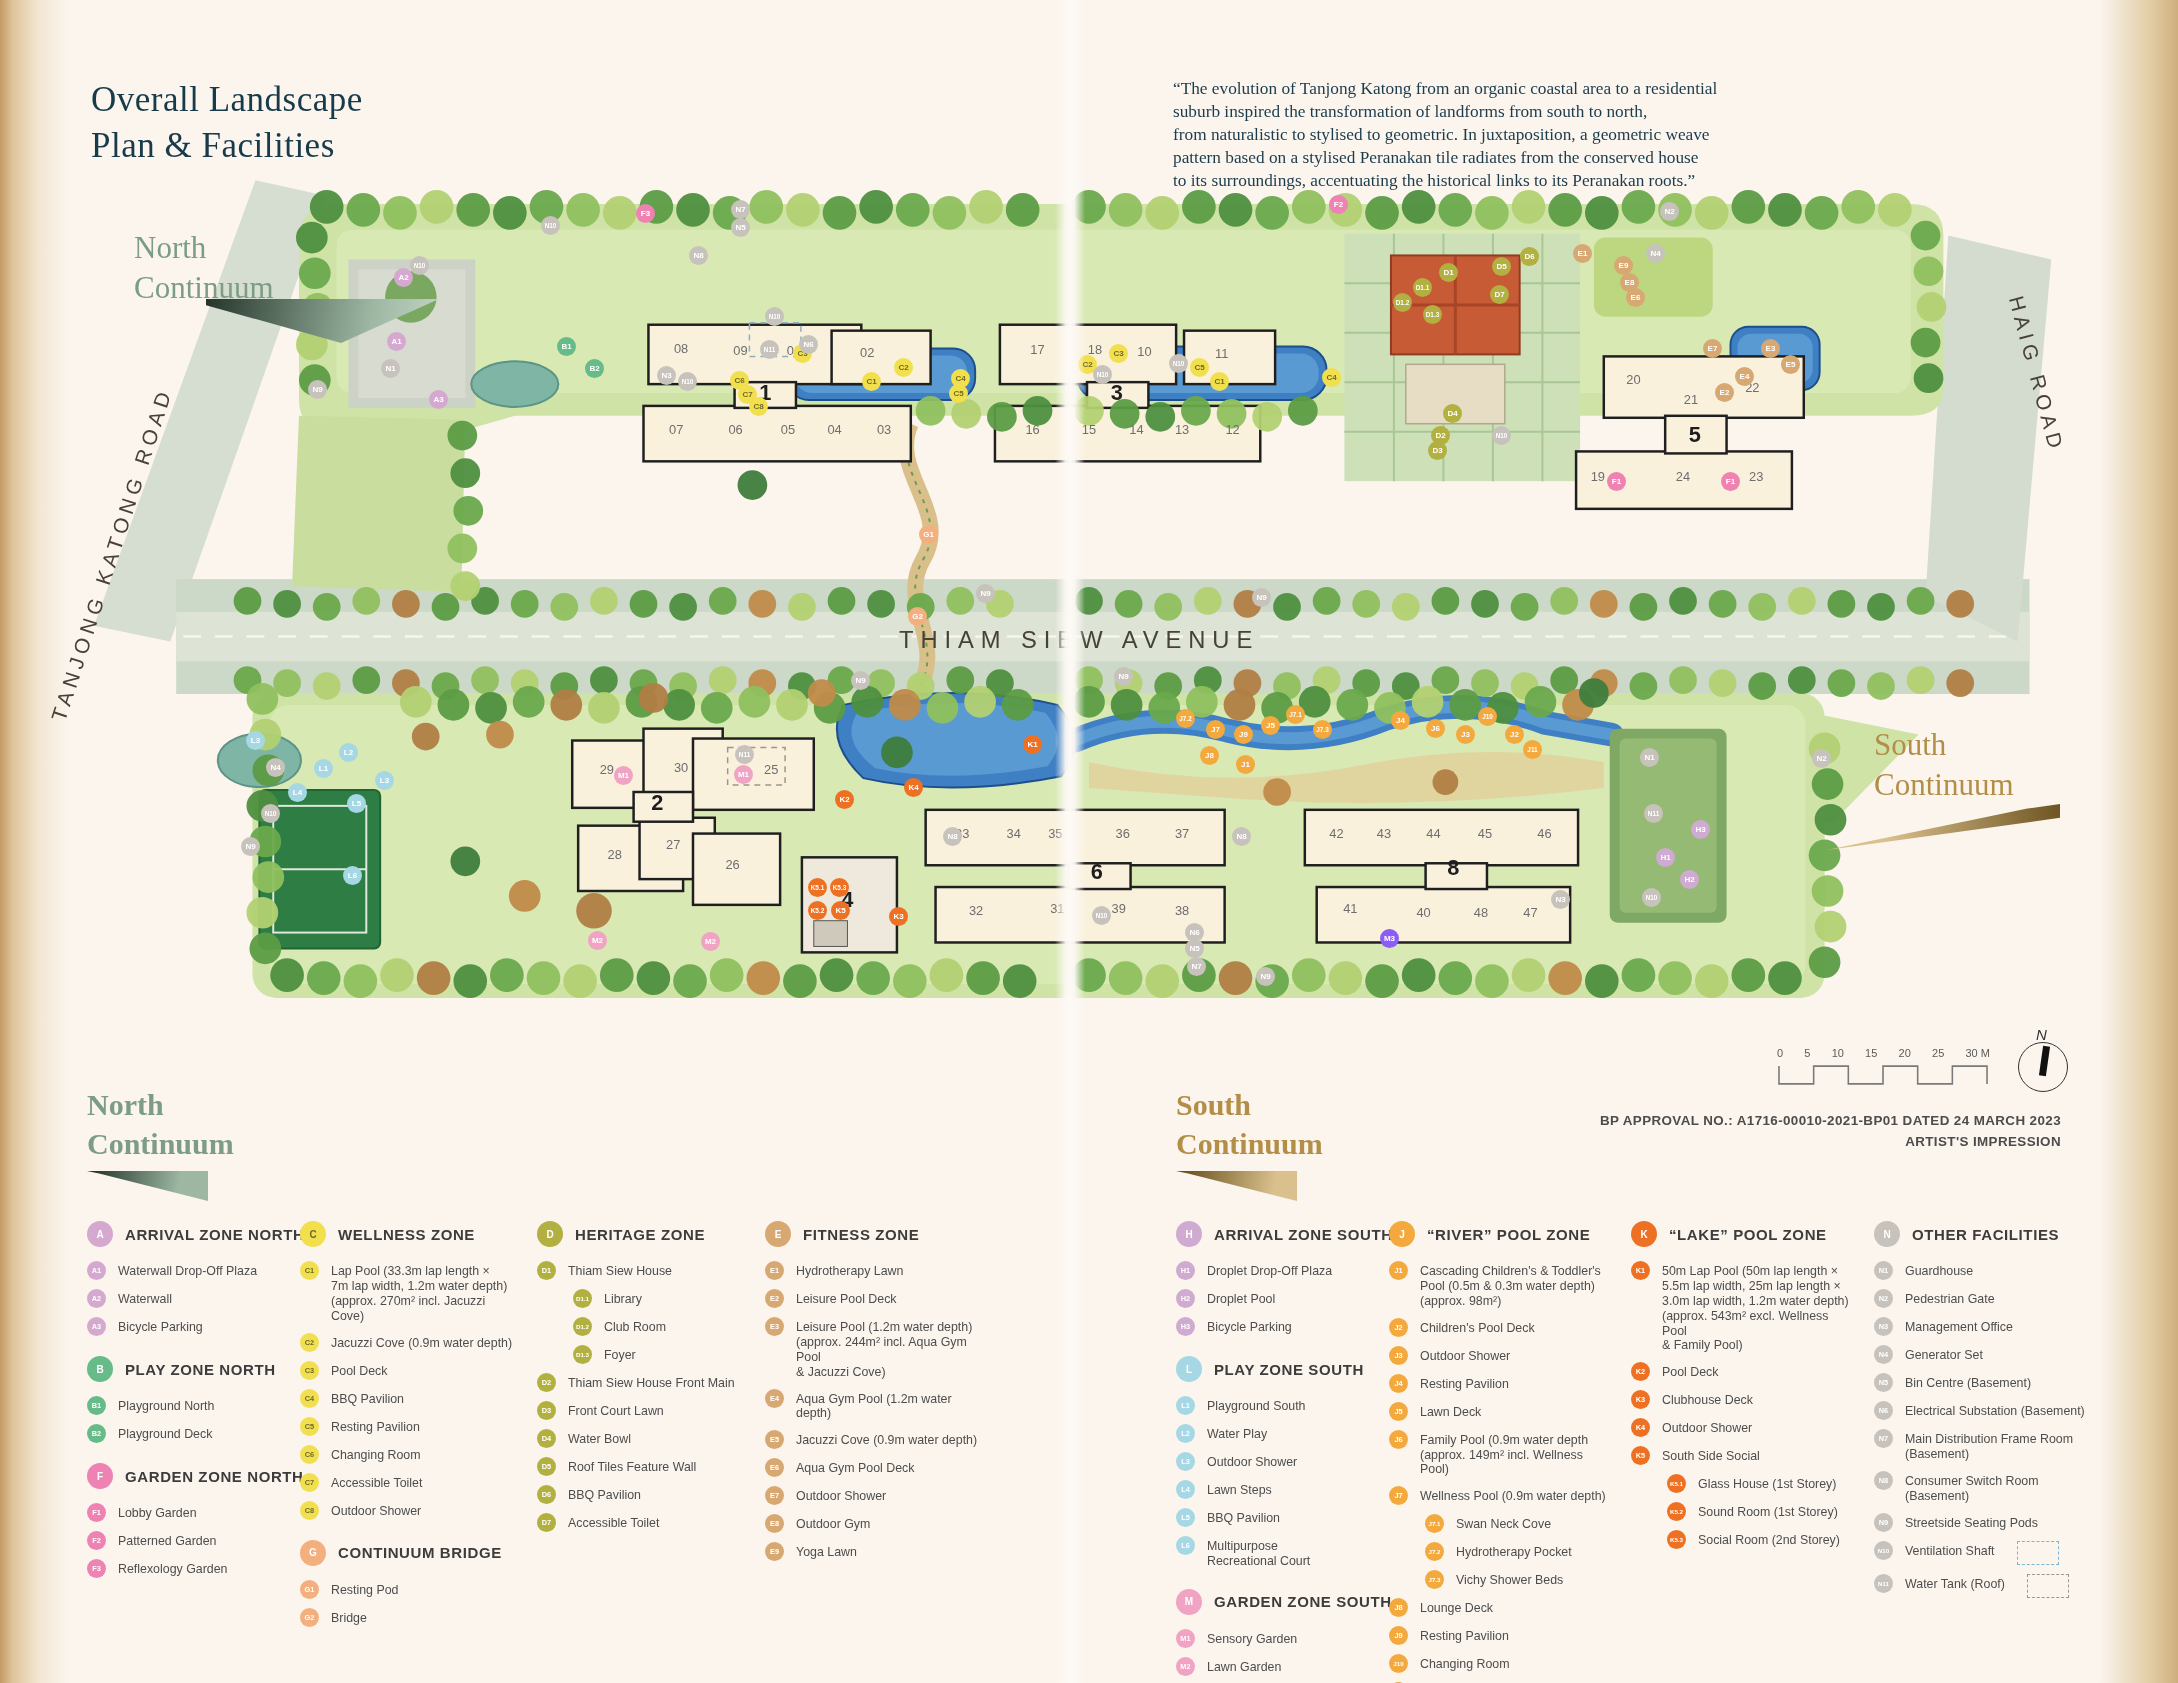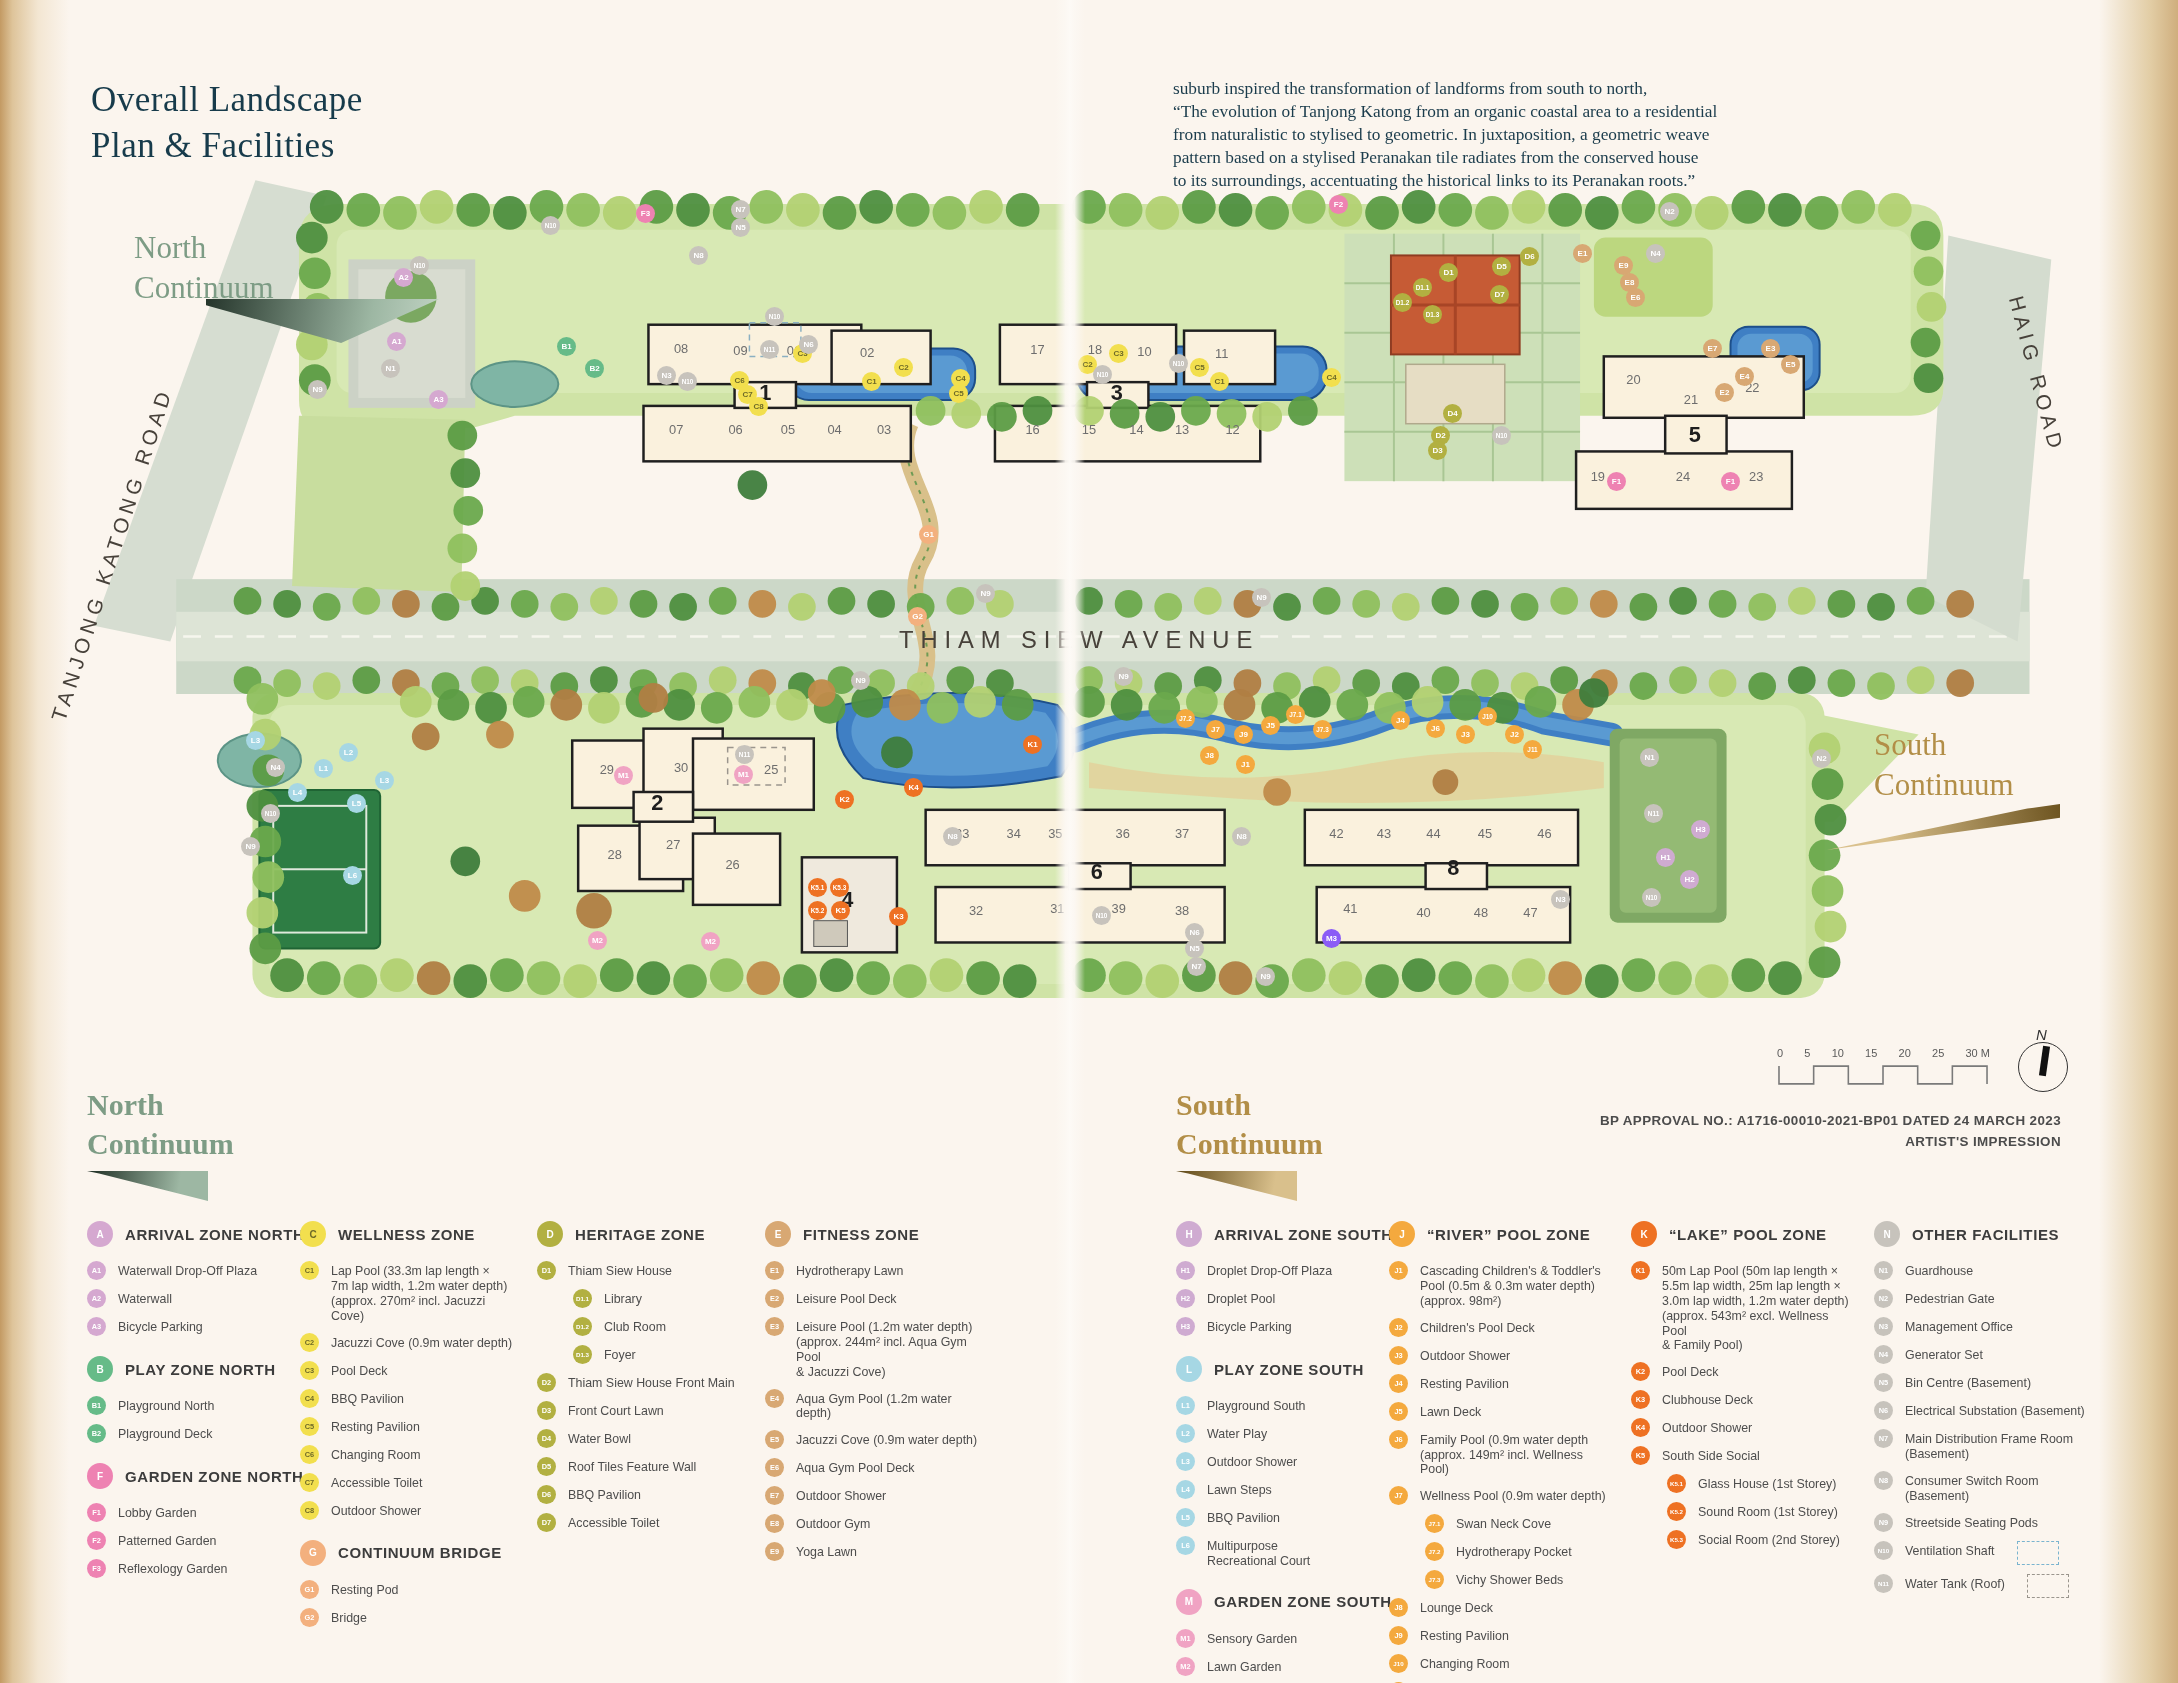--- a/index.html
+++ b/index.html
@@ -81,22 +81,22 @@
   <div class="edge-left"></div>
   <div class="edge-right"></div>
 
   <h1 class="page-title">
     <span>Overall Landscape</span><br>
     <span>Plan &amp; Facilities</span>
   </h1>
 
   <div class="quote">
     <div id="quote-lines">
+        <div>“The evolution of Tanjong Katong from an organic coastal area to a residential</div>
         <div>suburb inspired the transformation of landforms from south to north,</div>
-        <div>“The evolution of Tanjong Katong from an organic coastal area to a residential</div>
         <div>from naturalistic to stylised to geometric. In juxtaposition, a geometric weave</div>
         <div>pattern based on a stylised Peranakan tile radiates from the conserved house</div>
         <div>to its surroundings, accentuating the historical links to its Peranakan roots.”</div>
       </div>
     <div class="attr">— HELEN SMITH-YEO, LANDSCAPE ARCHITECT</div>
   </div>
 
   <div class="map-wrap">
     <svg width="2178" height="1683" viewBox="0 0 2200 1700">
 
@@ -576,21 +576,21 @@
         <div class="mk" style="background: rgb(166, 215, 228); color: rgb(255, 255, 255); left: 339px; top: 743px;">L2</div>
         <div class="mk" style="background: rgb(166, 215, 228); color: rgb(255, 255, 255); left: 375px; top: 771px;">L3</div>
         <div class="mk" style="background: rgb(166, 215, 228); color: rgb(255, 255, 255); left: 288px; top: 783px;">L4</div>
         <div class="mk" style="background: rgb(166, 215, 228); color: rgb(255, 255, 255); left: 347px; top: 794px;">L5</div>
         <div class="mk" style="background: rgb(166, 215, 228); color: rgb(255, 255, 255); left: 343px; top: 866px;">L6</div>
         <div class="mk" style="background: rgb(166, 215, 228); color: rgb(255, 255, 255); left: 246px; top: 731px;">L3</div>
         <div class="mk" style="background: rgb(240, 163, 195); color: rgb(255, 255, 255); left: 614px; top: 766px;">M1</div>
         <div class="mk" style="background: rgb(240, 163, 195); color: rgb(255, 255, 255); left: 734px; top: 765px;">M1</div>
         <div class="mk" style="background: rgb(240, 163, 195); color: rgb(255, 255, 255); left: 588px; top: 931px;">M2</div>
         <div class="mk" style="background: rgb(240, 163, 195); color: rgb(255, 255, 255); left: 701px; top: 932px;">M2</div>
-        <div class="mk" style="background: #8b5cf6; color: rgb(255, 255, 255); left: 1322px; top: 929px;">M3</div>
+        <div class="mk" style="background: #8b5cf6; color: rgb(255, 255, 255); left: 1380px; top: 929px;">M3</div>
         <div class="mk" style="background: rgb(199, 195, 188); color: rgb(255, 255, 255); font-size: 6.4px; left: 735px; top: 745px;">N11</div>
         <div class="mk" style="background: rgb(238, 113, 35); color: rgb(255, 255, 255); left: 1023px; top: 735px;">K1</div>
         <div class="mk" style="background: rgb(238, 113, 35); color: rgb(255, 255, 255); left: 835px; top: 790px;">K2</div>
         <div class="mk" style="background: rgb(238, 113, 35); color: rgb(255, 255, 255); left: 904px; top: 778px;">K4</div>
         <div class="mk" style="background: rgb(238, 113, 35); color: rgb(255, 255, 255); left: 889px; top: 907px;">K3</div>
         <div class="mk" style="background: rgb(238, 113, 35); color: rgb(255, 255, 255); left: 831px; top: 901px;">K5</div>
         <div class="mk" style="background: rgb(238, 113, 35); color: rgb(255, 255, 255); font-size: 6.4px; left: 808px; top: 878px;">K5.1</div>
         <div class="mk" style="background: rgb(238, 113, 35); color: rgb(255, 255, 255); font-size: 6.4px; left: 808px; top: 901px;">K5.2</div>
         <div class="mk" style="background: rgb(238, 113, 35); color: rgb(255, 255, 255); font-size: 6.4px; left: 830px; top: 878px;">K5.3</div>
         <div class="mk" style="background: rgb(244, 169, 62); color: rgb(255, 255, 255); font-size: 6.4px; left: 1176px; top: 709px;">J7.2</div>

